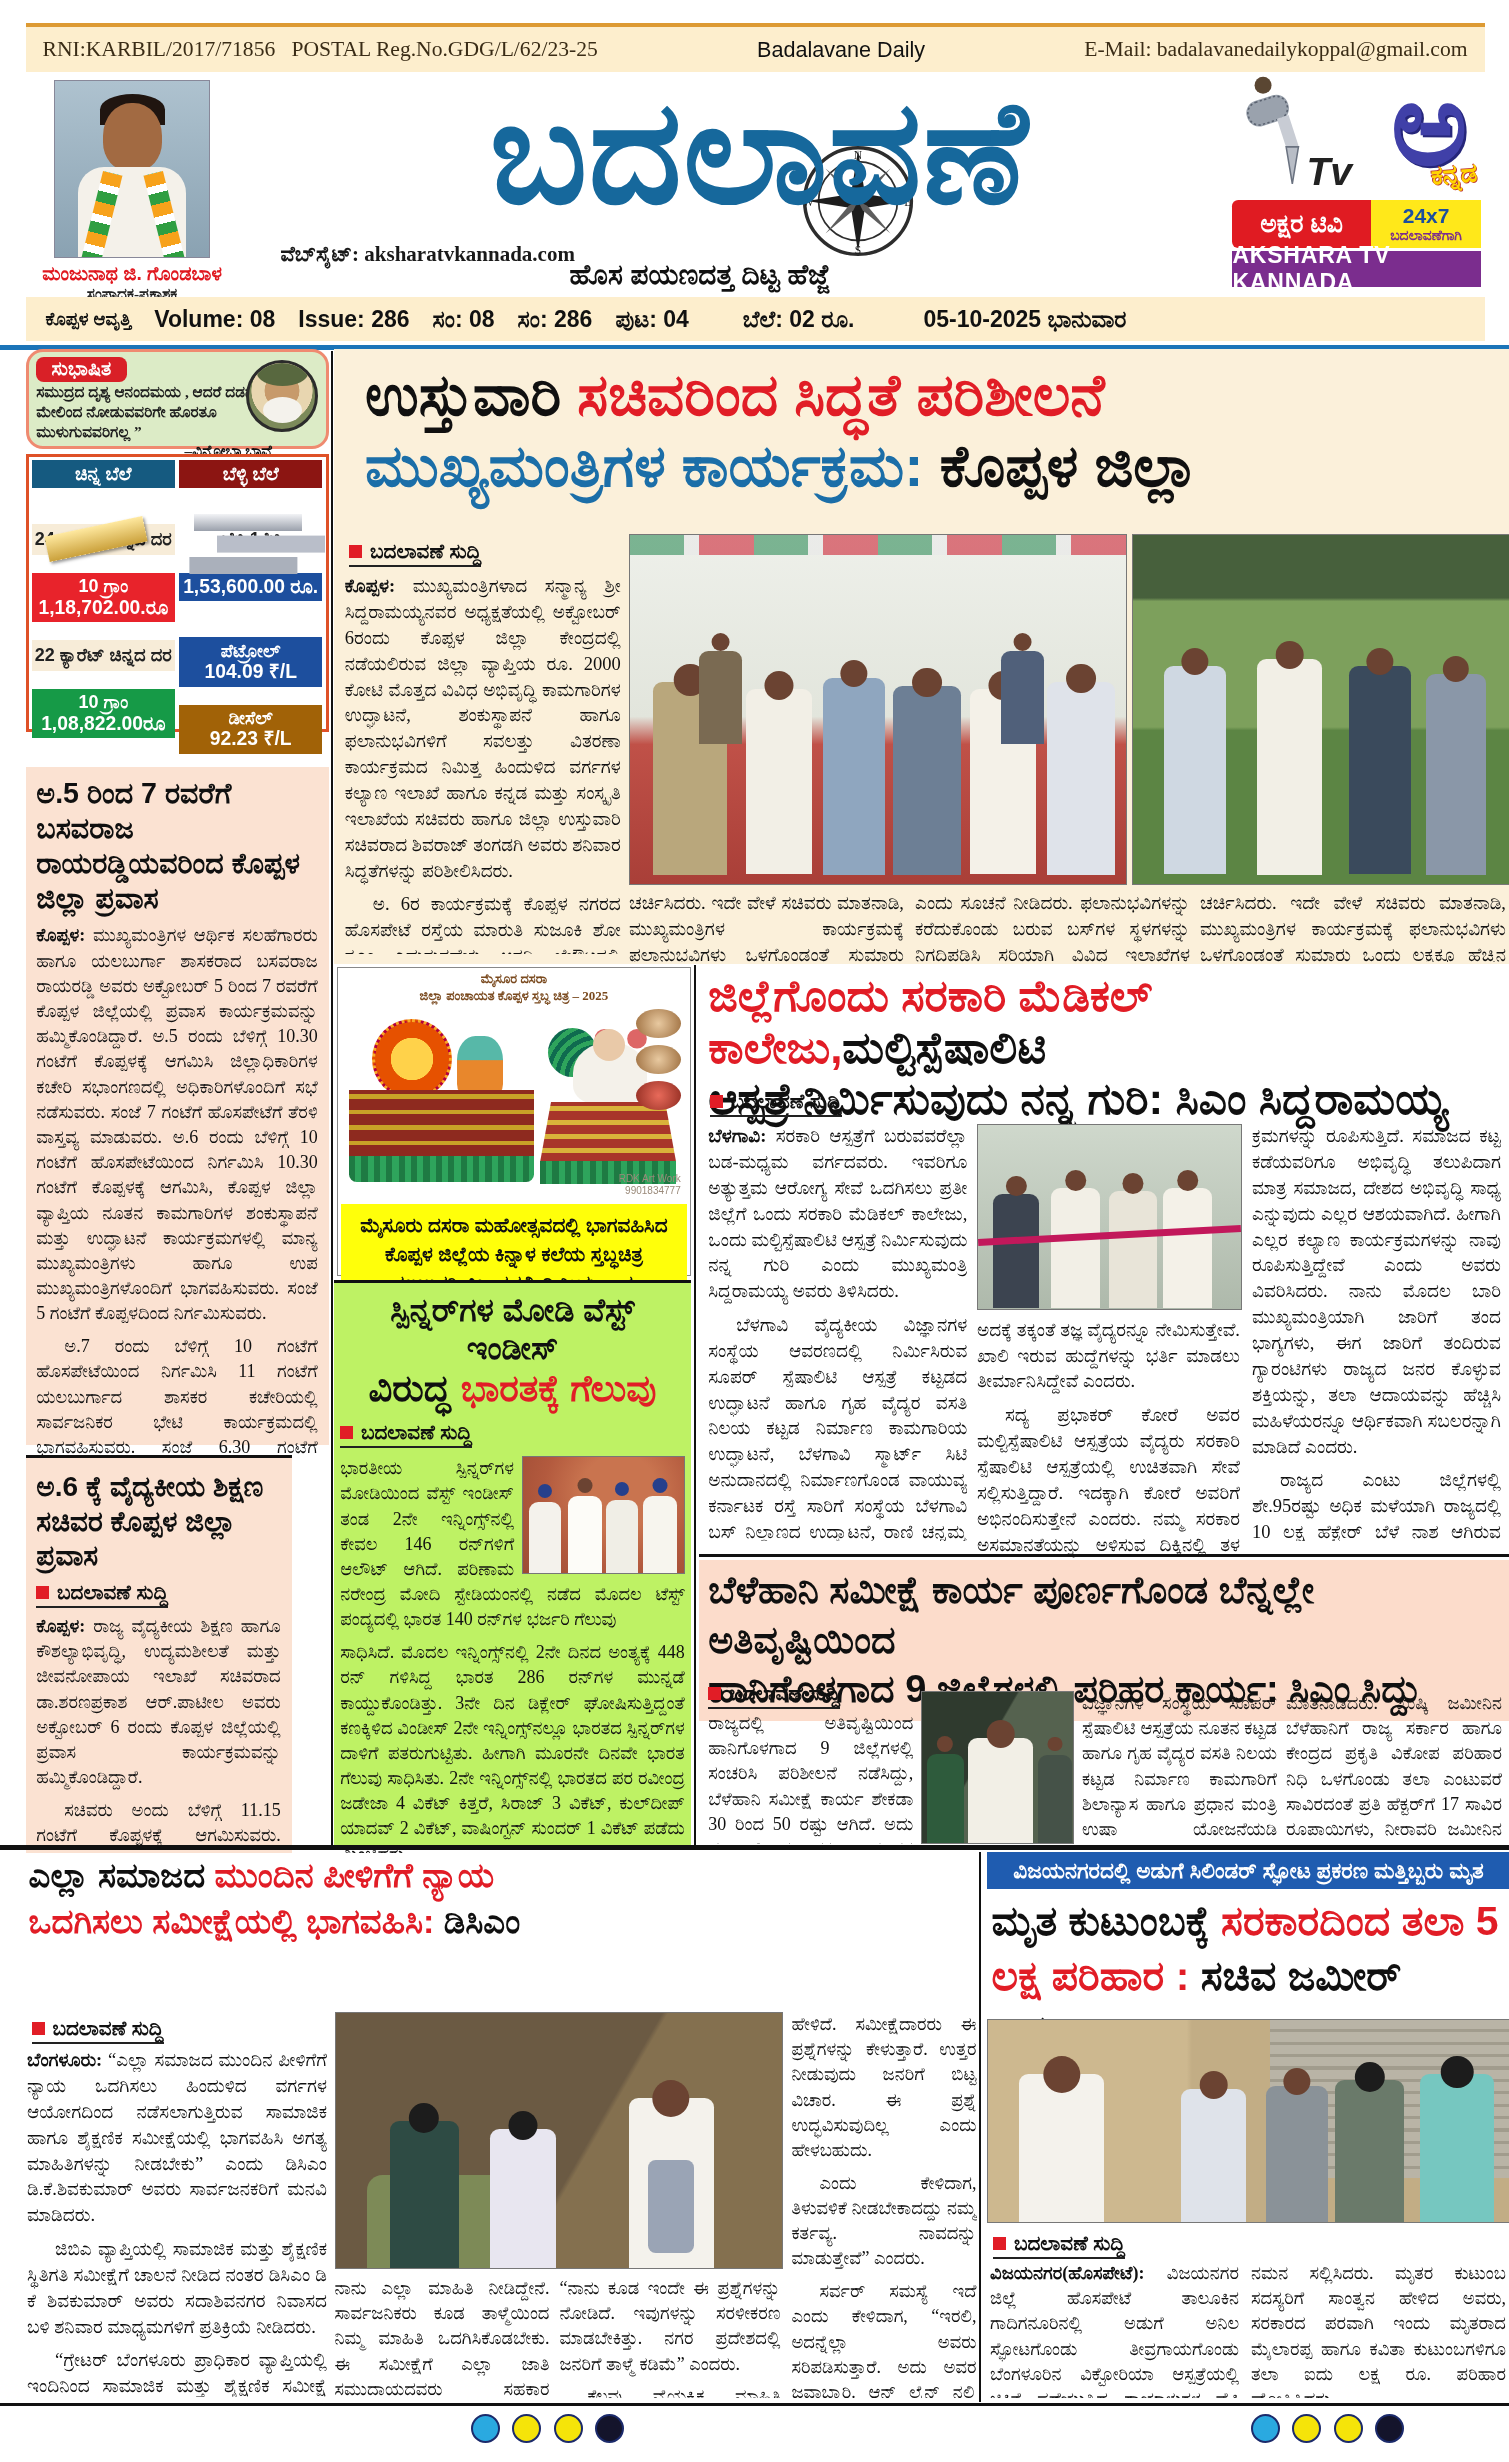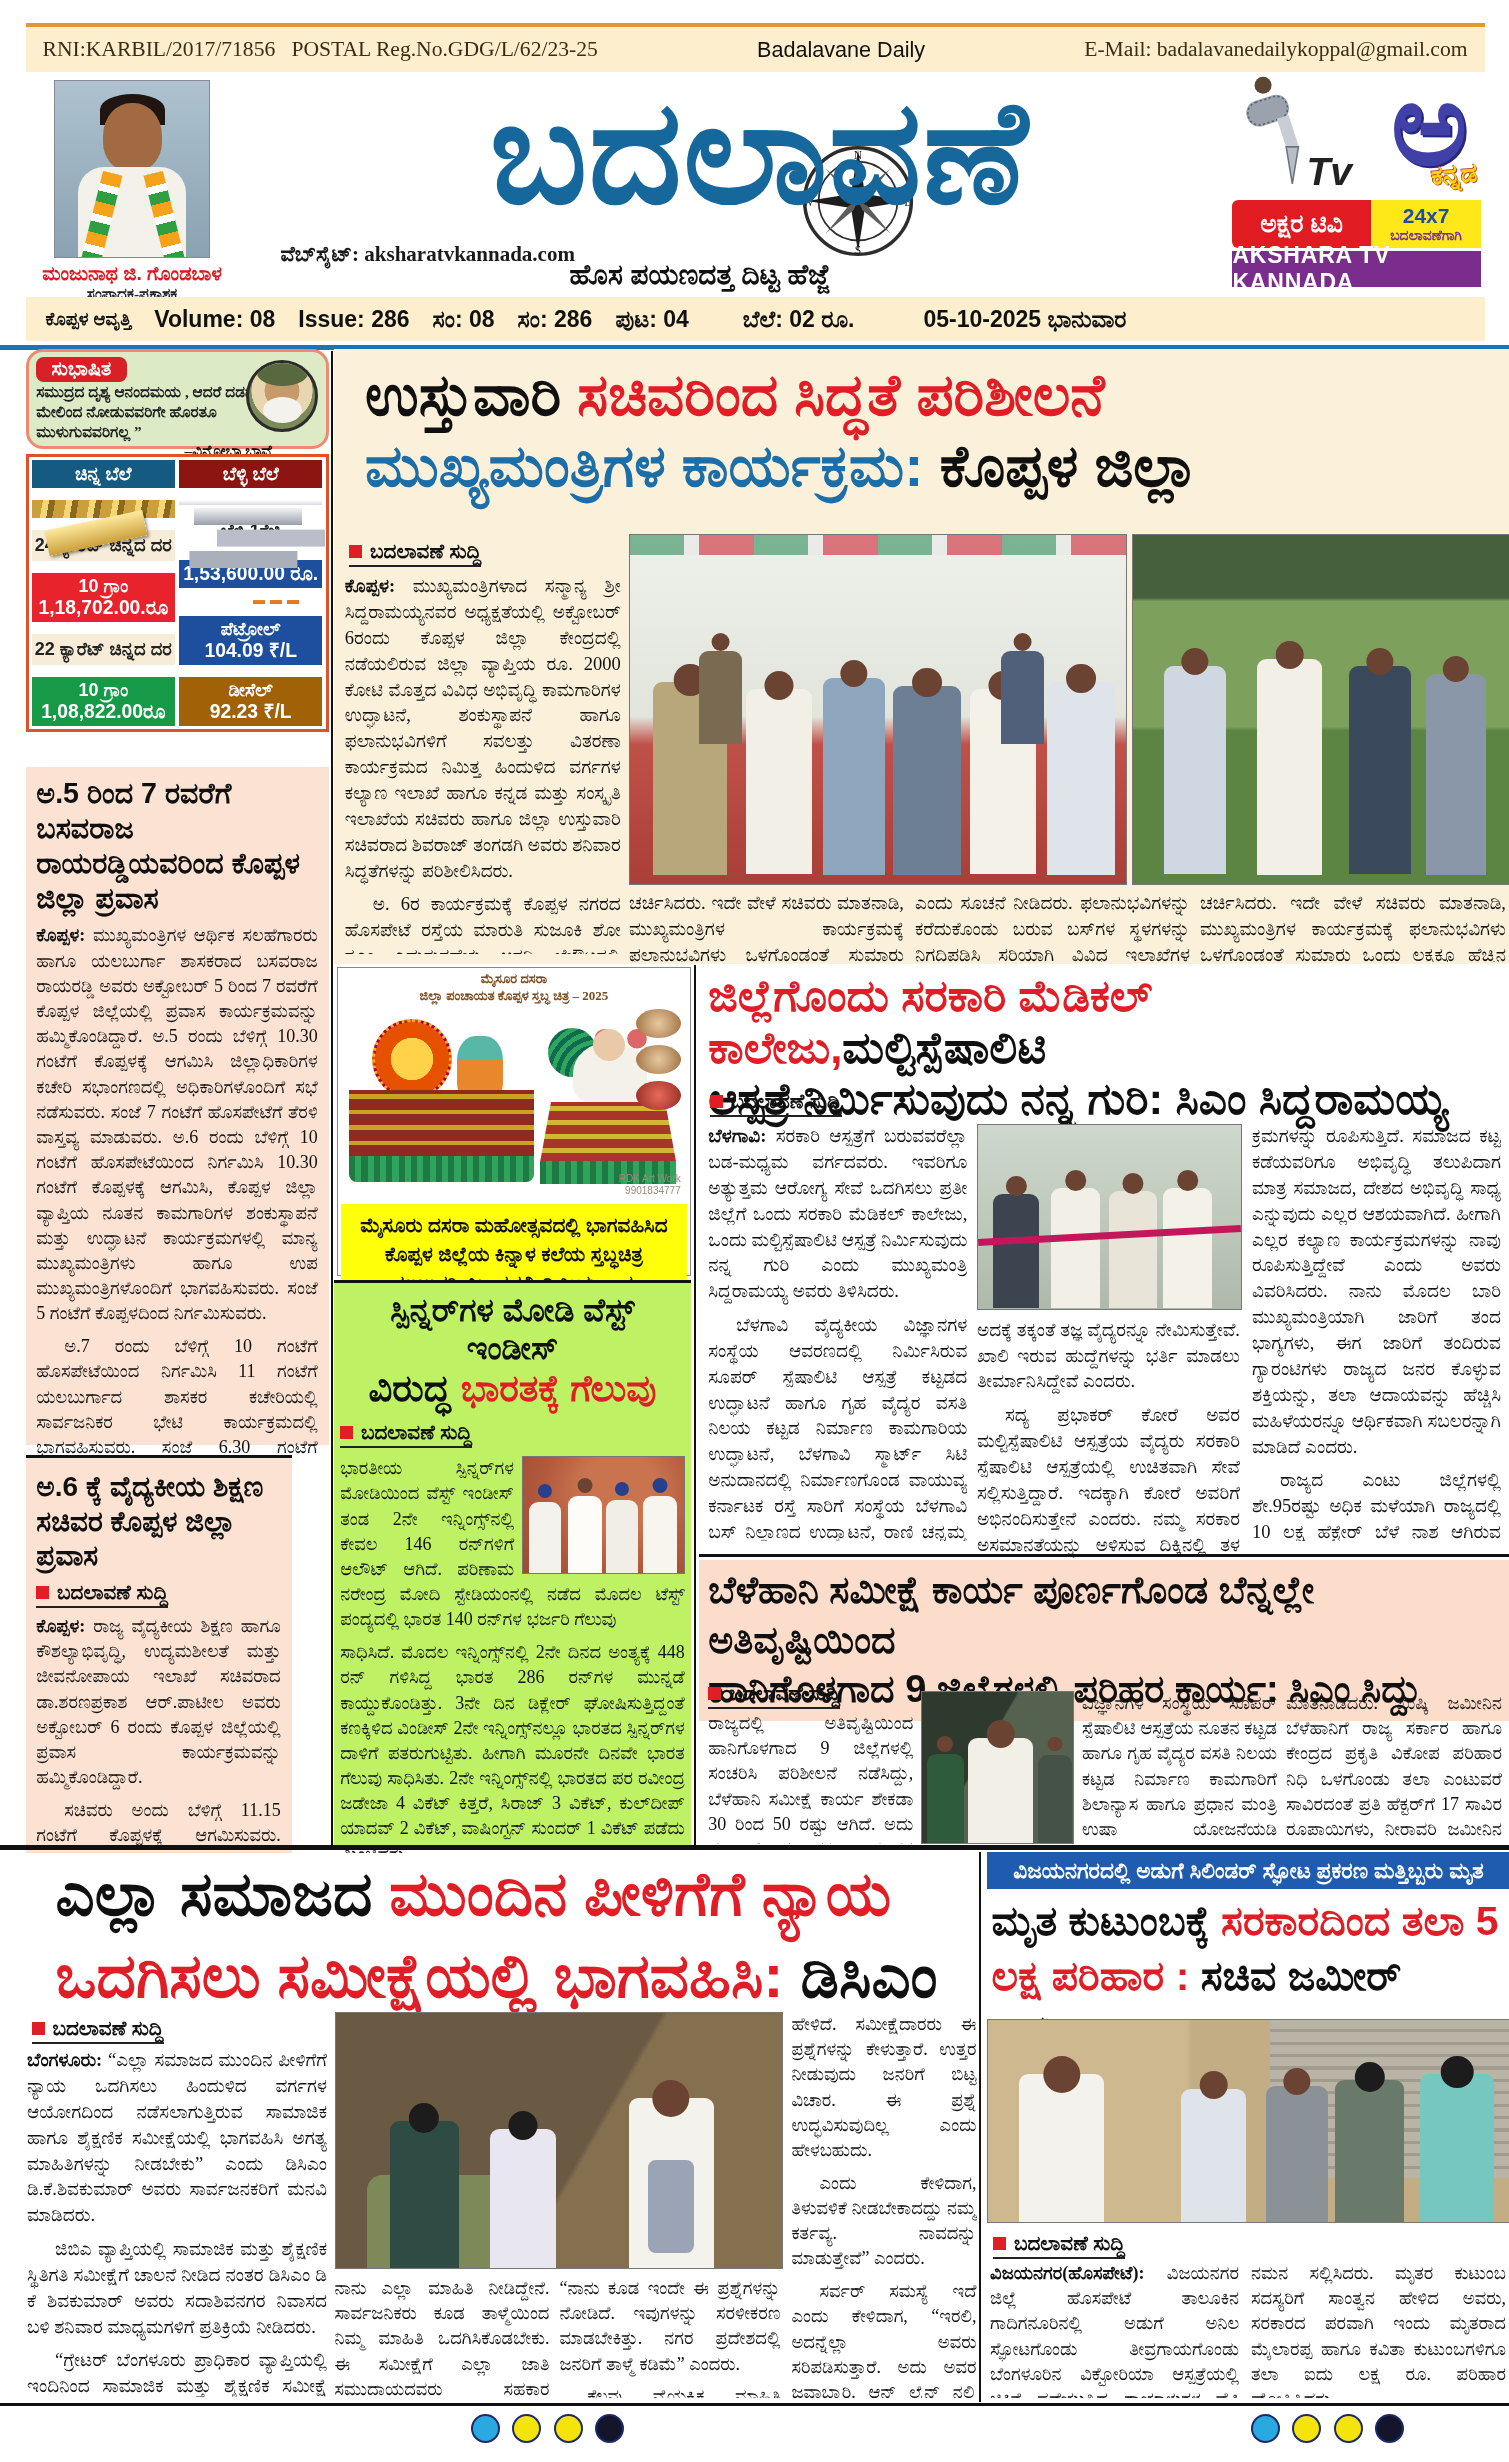--- a/index.html
+++ b/index.html
@@ -73,21 +73,21 @@
   .quote-label{display:inline-block;background:#d92027;color:#fff;font-size:19.3px;font-weight:bold;
                padding:1.5px 15.4px;border-radius:7.7px;font-family:"Liberation Sans",sans-serif;}
   .quote-text{font-size:15.4px;font-weight:bold;line-height:1.3;color:#1c1c1c;width:224px;}
   .quote-author{font-size:15.4px;font-weight:bold;text-align:right;padding-right:46px;}
   .oldman{position:absolute;right:7.7px;top:7.7px;width:66px;height:66px;border-radius:50%;border:3.1px solid #2b2b2b;
           background:radial-gradient(circle at 50% 42%,#c79a6b 0 34%,#e8d6b0 35% 60%,#7c8a5a 61% 100%);overflow:hidden;}
   .oldman::before{content:"";position:absolute;left:14px;top:34px;width:39px;height:26px;border-radius:50%;background:#f4f2ec;}
   .oldman::after{content:"";position:absolute;left:7.7px;top:-3.1px;width:51px;height:26px;border-radius:50%;background:#58683f;}
   .rates{left:25.5px;top:454px;width:303px;height:278px;border:3.1px solid #df5128;box-sizing:border-box;
          display:flex;gap:3.9px;padding:3.1px;background:#fff;font-family:"Liberation Sans",sans-serif;}
-  .rcol{flex:1;display:flex;flex-direction:column;gap:12px;}
+  .rcol{flex:1;display:flex;flex-direction:column;gap:18px;}
   .rhead{color:#fff;font-size:18.5px;font-weight:bold;text-align:center;padding:3.1px 0;}
   .gold-img{height:66px;background:
       repeating-linear-gradient(100deg,#caa03a 0 10.8px,#f3d776 10.8px 17px,#8a6a1d 17px 23px);position:relative;}
   .gold-img::after{content:"";position:absolute;left:14px;top:20px;width:100px;height:26px;
       background:linear-gradient(180deg,#ffe9a0,#caa03a);transform:rotate(-12deg);box-shadow:1.5px 2.3px 3.1px #00000066;}
   .silver-img{height:66px;background:linear-gradient(180deg,#ffffff,#d9dadf);position:relative;}
   .silver-img::before{content:"";position:absolute;left:15.4px;top:7.7px;width:108px;height:17px;
       background:linear-gradient(180deg,#f2f3f6,#9aa0ab);box-shadow:23px 21.6px 0 #b9bec9,-4.6px 43px 0 #aab0bb;}
   .rlabel{font-size:18px;font-weight:bold;text-align:center;color:#222;background:#f7ecd8;padding:4.6px 0;line-height:1.2;}
   .rbox{color:#fff;text-align:center;font-weight:bold;padding:3.1px 0;line-height:1.15;}
@@ -171,21 +171,21 @@
   .cricket{left:334px;top:1280px;width:357px;height:565px;border-top:3.9px solid #111;background:#bef264;box-sizing:border-box;padding:4.6px 6.2px;}
   .ck-h1{font-family:"Liberation Sans",sans-serif;font-weight:bold;font-size:32px;text-align:center;line-height:1.2;margin-top:3.1px;}
   .ck-h2{font-family:"Liberation Sans",sans-serif;font-weight:bold;font-size:37px;text-align:center;line-height:1.2;}
   .cricket .byline{margin:9.3px 0 7.7px;}
   .ck-photo{float:right;width:161px;height:116px;margin:0 0 6.2px 7.7px;position:relative;
             background:radial-gradient(circle at 60% 30%,#c9744f 0 30%,#b35a3e 60%,#9c4a33 100%);}
   .ck-body{font-size:18px;}
   
   .hrule-bottom{left:0;top:1845px;width:1510px;height:4.6px;background:#111;}
   .dcm{left:25.5px;top:1853px;width:951px;height:548px;background:#fff;}
-  .dcm-head{font-family:"Liberation Sans",sans-serif;font-weight:bold;font-size:61px;line-height:1.35;padding-left:3.1px;margin-left:27px;}
+  .dcm-head{font-family:"Liberation Sans",sans-serif;font-weight:bold;font-size:34px;line-height:1.35;padding-left:3.1px;}
   .dcm-byline{position:absolute;left:6.2px;top:164px;}
   .dcm-col1{position:absolute;left:1.5px;top:195px;width:300px;height:349px;font-size:18.5px;}
   .dcm-photo{position:absolute;left:309px;top:159px;width:446px;height:255px;
              background:linear-gradient(120deg,#6b5a43 0 55%,#84704f 56% 100%);}
   .dcm-colr{position:absolute;left:766px;top:159px;width:185px;height:386px;font-size:18px;}
   .dcm-colm1{position:absolute;left:309px;top:423px;width:215px;height:122px;font-size:18px;}
   .dcm-colm2{position:absolute;left:534px;top:423px;width:221px;height:122px;font-size:18px;}
   .vrule{background:#111;}
   .cyl{left:987px;top:1852px;width:523px;height:550px;background:#fff;}
   .cyl-strip{height:37px;background:#1f5cb0;color:#fff;display:flex;align-items:center;justify-content:center;

